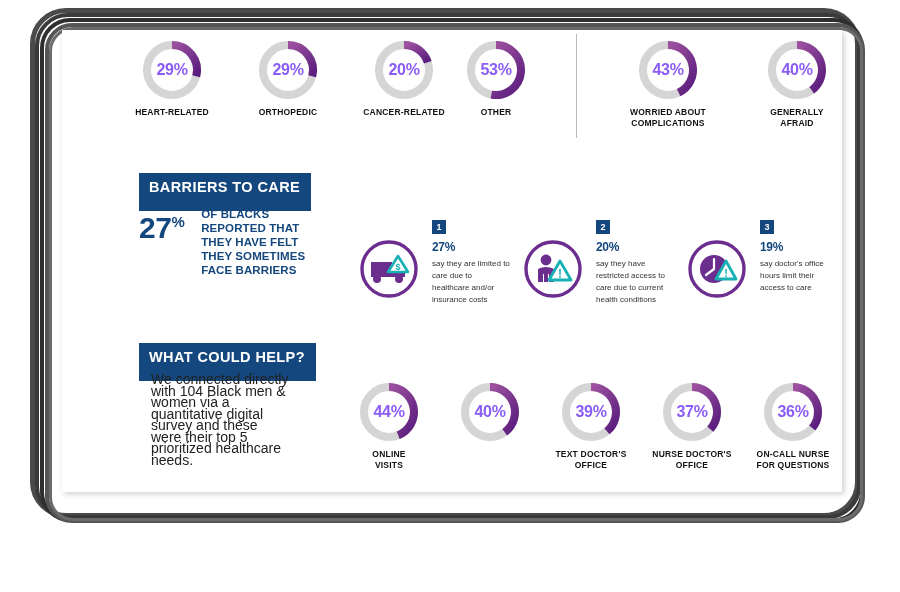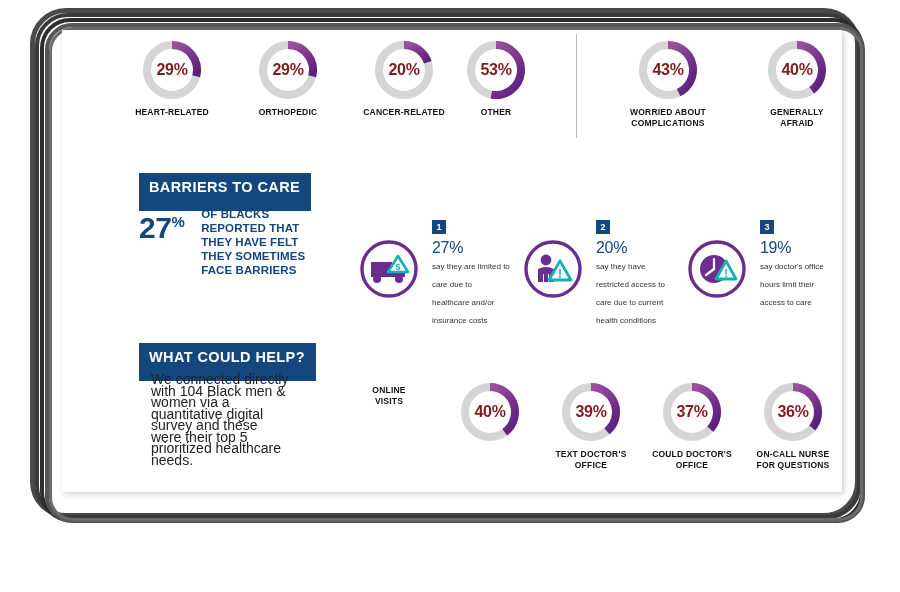--- a/index.html
+++ b/index.html
@@ -36,21 +36,21 @@
     background:#ffffff;
     box-shadow:2px 2px 6px rgba(0,0,0,0.20);
     overflow:hidden;
   }
   .donut-wrap{position:absolute;text-align:center;}
   .donut{position:relative;width:64px;height:64px;margin:0 auto;}
   .donut svg{display:block;width:64px;height:64px;}
   .donut .pctnum{
     position:absolute;left:0;top:0;width:64px;height:64px;
     display:flex;align-items:center;justify-content:center;
-    font-size:16px;font-weight:bold;color:#7f1d1d;letter-spacing:-0.3px;
+    font-size:16px;font-weight:bold;color:#8b5cf6;letter-spacing:-0.3px;
   }
   .donut-label{
     margin-top:5px;
     font-size:8.5px;font-weight:bold;color:#111111;
     letter-spacing:0.2px;line-height:10.5px;
     white-space:pre-line;
   }
 
   
   #top-divider{
@@ -84,25 +84,25 @@
 
   
   .bar-item{position:absolute;top:190px;}
   .bar-icon{position:absolute;left:0;top:18px;width:62px;height:62px;}
   .bar-text{position:absolute;left:74px;top:0;width:78px;}
   .bar-badge{
     width:14px;height:14px;background:#14477d;color:#fff;
     font-size:9px;font-weight:bold;line-height:14px;text-align:center;
   }
   .bar-pct{
-    margin-top:5px;font-size:16px;font-weight:normal;color:#14477d;
+    margin-top:5px;font-size:12px;font-weight:bold;color:#14477d;
     line-height:17px;letter-spacing:-0.3px;
   }
   .bar-copy{
-    margin-top:2px;font-size:8px;color:#333333;line-height:18px;
+    margin-top:2px;font-size:8px;color:#333333;line-height:12px;
   }
 
   
   #help-copy{
     position:absolute;left:77px;top:344px;width:140px;
     font-size:14px;color:#222222;line-height:11.5px;margin-left:12px;
   }
 </style>
 </head>
 <body>
@@ -284,20 +284,33 @@
           </div>
         </div>
       </div>
 
     <div class="section-head" style="left:77px;top:313px;">WHAT COULD HELP?</div>
 
     <div id="help-copy">We connected directly with 104 Black men &amp; women via a quantitative digital survey and these were their top 5 prioritized healthcare needs.</div>
 
     <div id="help-donuts">
         <div class="donut-wrap" style="left: 272px; top: 350px; width: 110px;">
+          <div class="donut">
+            <svg viewBox="0 0 64 64">
+              <defs>
+                <linearGradient id="dgrad6" x1="0.15" y1="0" x2="0.9" y2="1">
+                  <stop offset="0%" stop-color="#9b4f9e"></stop>
+                  <stop offset="100%" stop-color="#5b1d7e"></stop>
+                </linearGradient>
+              </defs>
+              <circle cx="32" cy="32" r="25" fill="none" stroke="#d5d5d5" stroke-width="8"></circle>
+              <path d="M 32 7 A 25 25 0 0 1 41.20311381711696 55.24441214720628" fill="none" stroke="url(#dgrad6)" stroke-width="8"></path>
+            </svg>
+            <div class="pctnum">44%</div>
+          </div>
           <div class="donut-label">ONLINE
 VISITS</div>
         </div>
         <div class="donut-wrap" style="left: 373px; top: 350px; width: 110px;">
           <div class="donut">
             <svg viewBox="0 0 64 64">
               <defs>
                 <linearGradient id="dgrad7" x1="0.15" y1="0" x2="0.9" y2="1">
                   <stop offset="0%" stop-color="#9b4f9e"></stop>
                   <stop offset="100%" stop-color="#5b1d7e"></stop>
@@ -333,21 +346,21 @@
                 <linearGradient id="dgrad9" x1="0.15" y1="0" x2="0.9" y2="1">
                   <stop offset="0%" stop-color="#9b4f9e"></stop>
                   <stop offset="100%" stop-color="#5b1d7e"></stop>
                 </linearGradient>
               </defs>
               <circle cx="32" cy="32" r="25" fill="none" stroke="#d5d5d5" stroke-width="8"></circle>
               <path d="M 32 7 A 25 25 0 0 1 50.224215685535285 49.11367764821722" fill="none" stroke="url(#dgrad9)" stroke-width="8"></path>
             </svg>
             <div class="pctnum">37%</div>
           </div>
-          <div class="donut-label">COULD DOCTOR'S
+          <div class="donut-label">NURSE DOCTOR'S
 OFFICE</div>
         </div>
         <div class="donut-wrap" style="left: 676px; top: 350px; width: 110px;">
           <div class="donut">
             <svg viewBox="0 0 64 64">
               <defs>
                 <linearGradient id="dgrad10" x1="0.15" y1="0" x2="0.9" y2="1">
                   <stop offset="0%" stop-color="#9b4f9e"></stop>
                   <stop offset="100%" stop-color="#5b1d7e"></stop>
                 </linearGradient>

